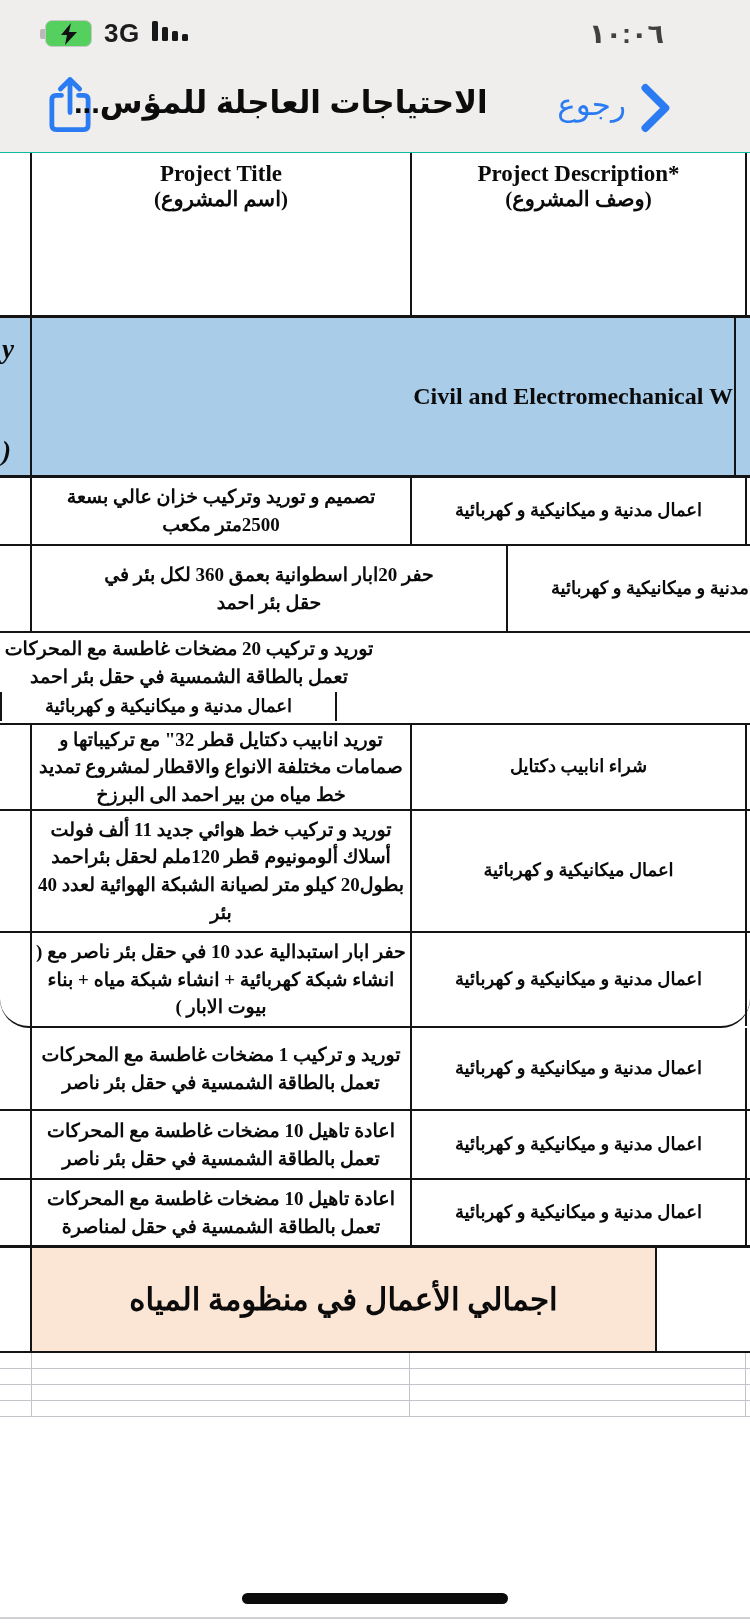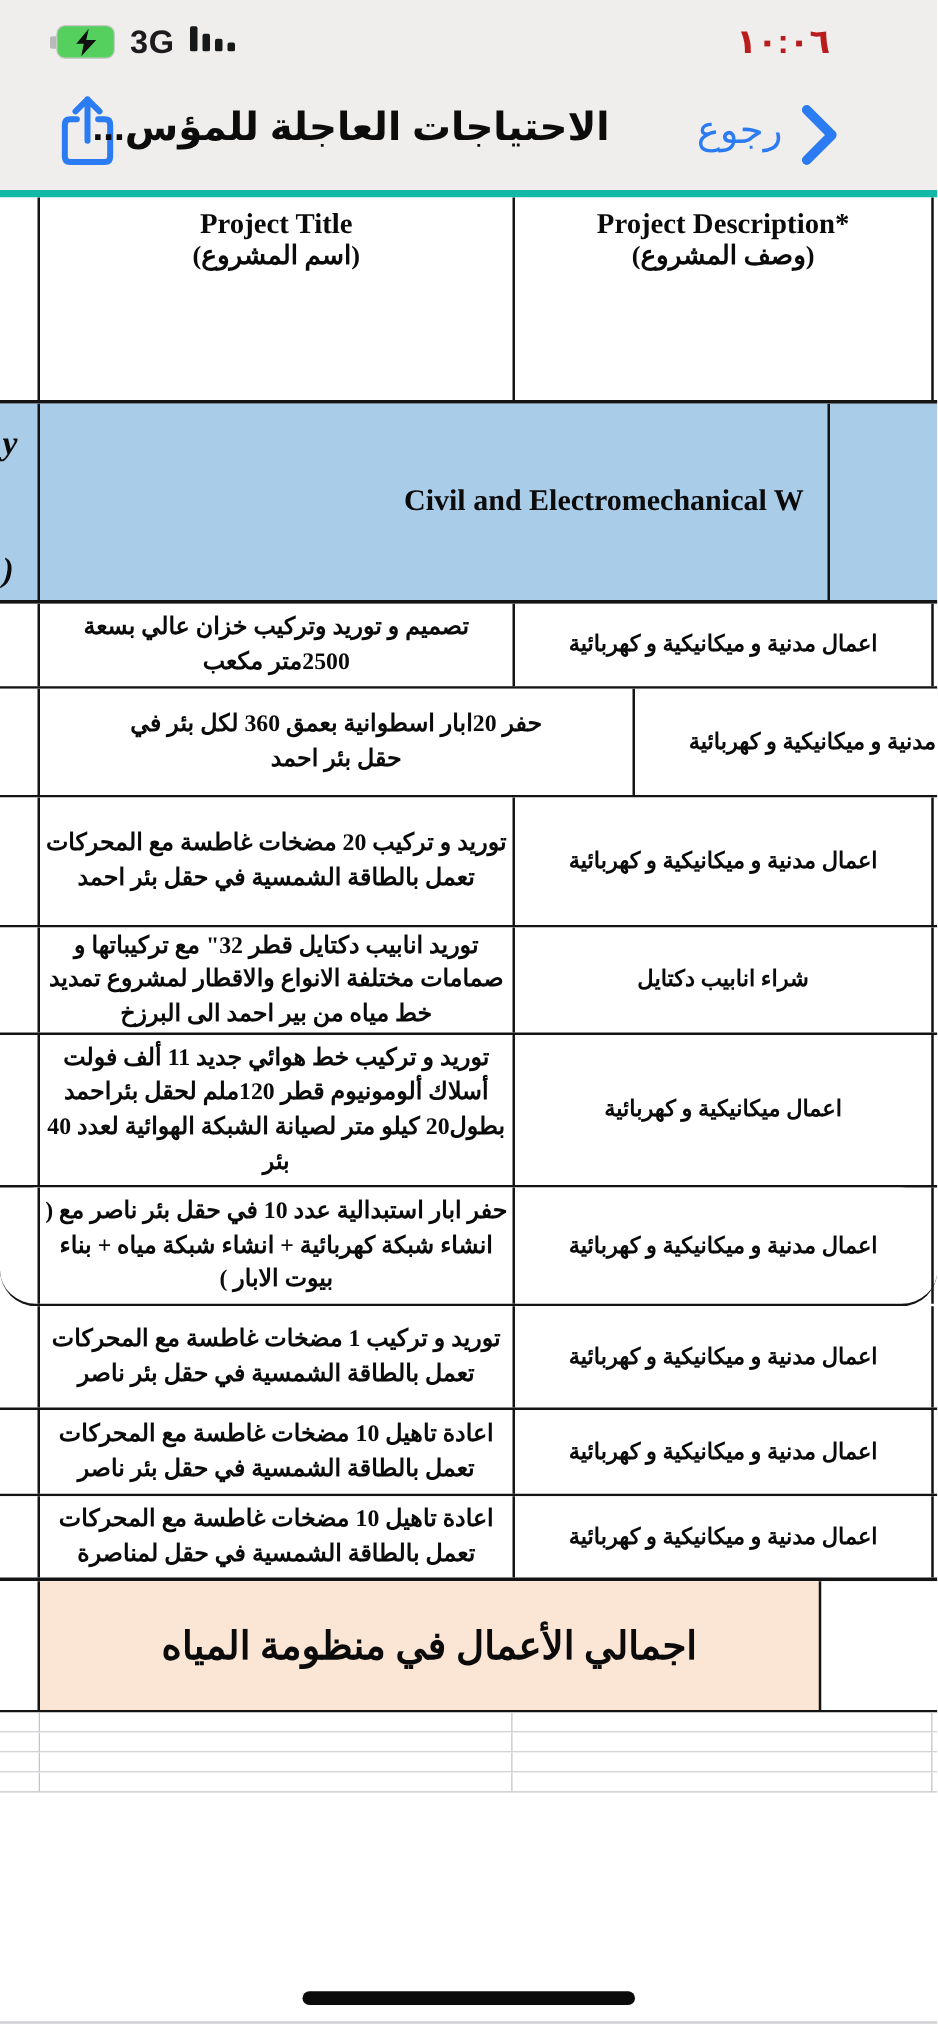--- a/index.html
+++ b/index.html
@@ -15,54 +15,54 @@
   .battery { position:absolute; left:40px; top:20px; width:52px; height:27px; }
   .battery-nub { position:absolute; left:0; top:9px; width:5px; height:10px; background:#b9b9b7; border-radius:2px 0 0 2px; }
   .battery-body { position:absolute; left:5px; top:0; width:47px; height:27px; background:#55d05e; border:1px solid #c8c8c6; border-radius:7px; display:flex; align-items:center; justify-content:center; }
   .net-label { position:absolute; left:104px; top:18px; font-size:26px; font-weight:bold; color:#1c1c1e; letter-spacing:0.5px; }
   .sigbars { position:absolute; left:152px; top:21px; width:42px; height:24px; }
   .sigbars span { position:absolute; bottom:4px; width:6px; background:#17181a; border-radius:1.5px; }
   .sigbars .b1 { left:0;  height:20px; }
   .sigbars .b2 { left:10px; height:14px; }
   .sigbars .b3 { left:20px; height:10px; }
   .sigbars .b4 { left:30px; height:7px; }
-  .clock { position:absolute; right:86px; top:18px; font-size:27px; font-weight:bold; color:#b91c1c; direction:rtl; }
+  .clock { position:absolute; right:86px; top:18px; font-size:27px; font-weight:bold; color:#404040; direction:rtl; }
 
   .navbar { position:absolute; top:64px; left:0; width:682px; height:88px; }
   .share-btn { position:absolute; left:42px; top:8px; width:56px; height:64px; }
   .back-chevron { position:absolute; right:8px; top:18px; width:36px; height:52px; }
   .back-label { position:absolute; right:56px; top:22px; font-size:31px; color:#2b7bf3; direction:rtl; }
   .nav-title {
     position:absolute; right:148px; top:20px; width:460px; height:48px;
     font-size:31px; font-weight:bold; color:#0c0c0c; direction:rtl; text-align:left;
     white-space:nowrap; overflow:hidden;
   }
 
   
-  .sheet { position:absolute; top:152px; left:0; width:750px; border-top:6px solid #14b8a6;
+  .sheet { position:absolute; top:152px; left:0; width:750px; border-top:1px solid #14b8a6;
            font-family:"Liberation Serif","DejaVu Serif",serif; color:#0b0b0b; }
   .srow { display:flex; width:750px; background:#ffffff; }
   .sliver { width:32px; border-right:2px solid #141414; flex:none; }
   .cell { flex:none; }
 
   .head-row { height:165px; border-bottom:3px solid #141414; }
   .head-cell { padding-top:8px; text-align:center; }
   .head-title { width:378px; }
   .head-desc  { width:337px; border-left:2px solid #141414; border-right:2px solid #141414; }
   .h-en { font-size:23px; font-weight:bold; }
   .h-ar { font-size:21px; font-weight:bold; direction:rtl; }
 
   .banner-row { height:160px; border-bottom:3px solid #141414; background:#a9cce9; }
   .banner-row .sliver { position:relative; background:#a9cce9; }
   .edge-frag { position:absolute; left:2px; font-size:27px; font-weight:bold; font-style:italic; }
   .edge-frag.top { top:16px; }
   .edge-frag.bot { top:118px; }
-  .banner-cell { width:632px; border-right:2px solid #141414; background:#a9cce9;
+  .banner-cell { width:704px; border-right:2px solid #141414; background:#a9cce9;
                  display:flex; align-items:center; justify-content:flex-end;
-                 font-size:24px; font-weight:bold; padding-right:19px; overflow:hidden; white-space:nowrap; }
+                 font-size:24px; font-weight:bold; padding-right:1px; overflow:hidden; white-space:nowrap; }
 
   .data-row { border-bottom:2px solid #141414; }
   .data-row:last-of-type { border-bottom:3px solid #141414; }
   .cell-title { width:378px; direction:rtl; text-align:center; font-size:19px; font-weight:bold;
                 line-height:1.45; display:flex; align-items:center; justify-content:center; padding:2px 4px; overflow:hidden; }
   .cell-title .inner { width:100%; }
   .cell-cat { width:337px; border-left:2px solid #141414; border-right:2px solid #141414;
               direction:rtl; text-align:center; font-size:18px; font-weight:bold; line-height:1.4;
               display:flex; align-items:center; justify-content:center; padding:2px 6px; overflow:hidden; }
 
@@ -154,21 +154,21 @@
           </div>
           <div class="cell cell-cat">اعمال مدنية و ميكانيكية و كهربائية</div>
         </div>
         <div class="srow data-row" style="height: 87px; gap: 48px;">
           <div class="sliver"></div>
           <div class="cell cell-title">
             <div class="inner">حفر 20ابار اسطوانية بعمق 360 لكل بئر في حقل بئر احمد</div>
           </div>
           <div class="cell cell-cat">اعمال مدنية و ميكانيكية و كهربائية</div>
         </div>
-        <div class="srow data-row" style="height: 104px;">
+        <div class="srow data-row" style="height: 92px; flex-direction: column;">
           <div class="sliver"></div>
           <div class="cell cell-title">
             <div class="inner">توريد و تركيب 20 مضخات غاطسة مع المحركات تعمل بالطاقة الشمسية في حقل بئر احمد</div>
           </div>
           <div class="cell cell-cat">اعمال مدنية و ميكانيكية و كهربائية</div>
         </div>
         <div class="srow data-row" style="height: 86px;">
           <div class="sliver"></div>
           <div class="cell cell-title">
             <div class="inner">توريد انابيب دكتايل قطر 32" مع تركيباتها و صمامات مختلفة الانواع والاقطار لمشروع تمديد خط مياه من بير احمد الى البرزخ</div>

